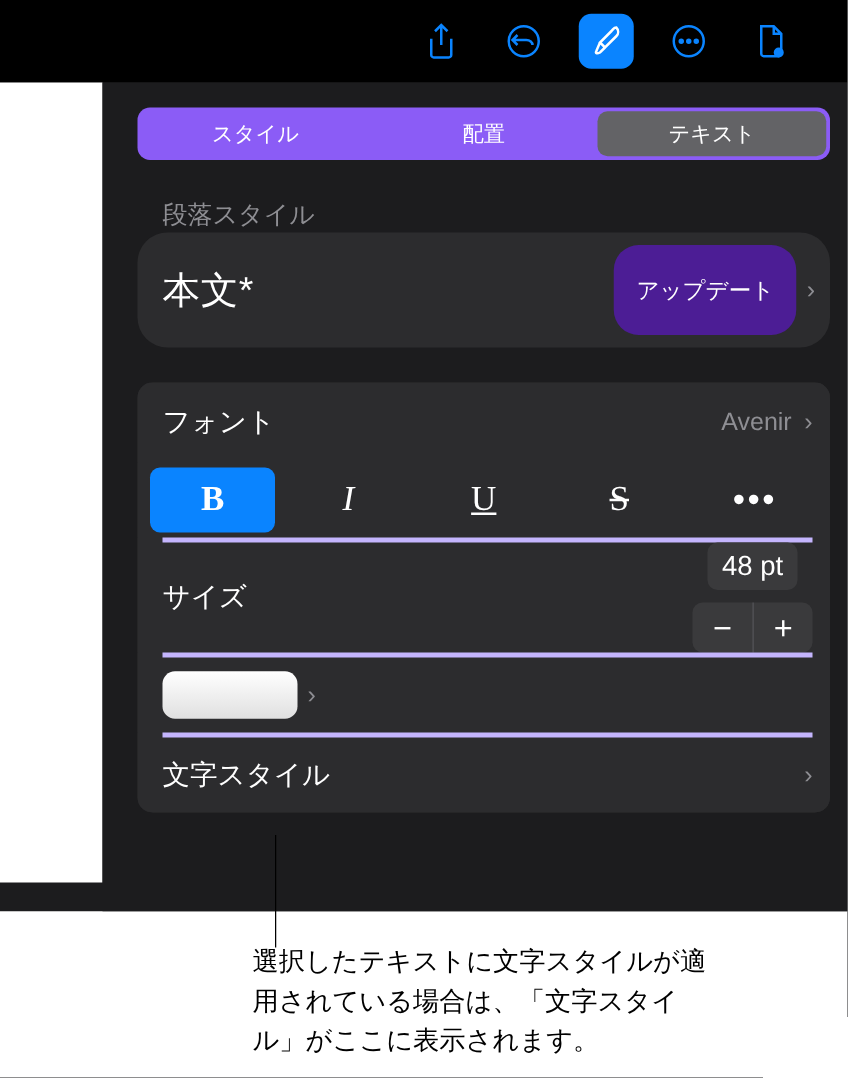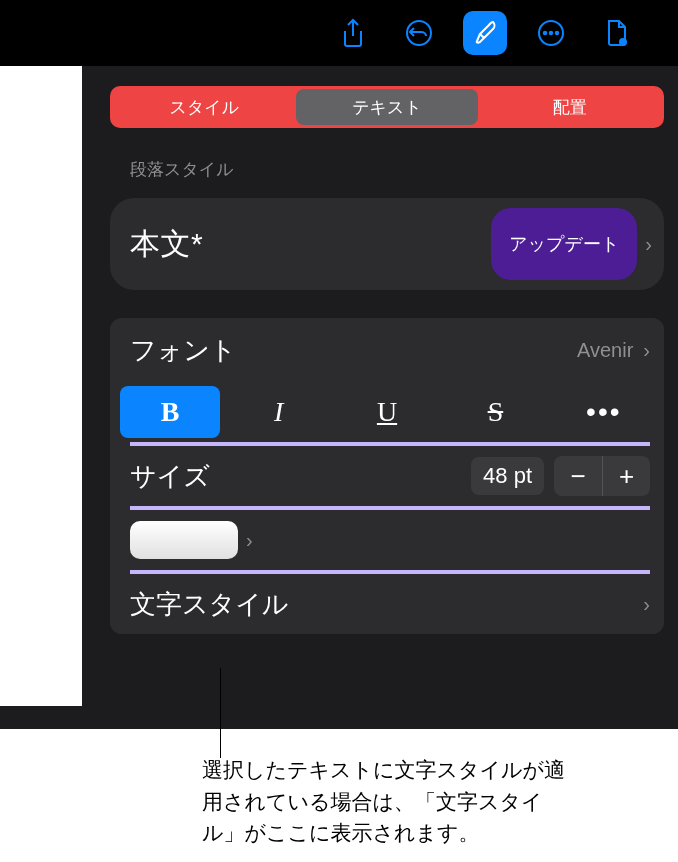--- a/index.html
+++ b/index.html
@@ -59,42 +59,42 @@
       background: #fff;
       height: 640px;
     }
     .panel {
       flex: 1;
       padding: 20px 14px 0 28px;
       background: #1c1c1e;
     }
     .segmented {
       display: flex;
-      background: #ef4444;
+      background: #8b5cf6;
       border-radius: 10px;
       padding: 3px;
       height: 42px;
       margin-bottom: 30px;
     }
     .seg-item {
       flex: 1;
       display: flex;
       align-items: center;
       justify-content: center;
       color: #fff;
       font-size: 17px;
       border-radius: 8px;
     }
     .seg-item.selected {
       background: #636366;
     }
     .section-label {
       color: #8e8e93;
-      font-size: 17px;
-      margin-bottom: 17px;
+      font-size: 20px;
+      margin-bottom: 1px;
       padding-left: 20px;
     }
     .card {
       background: #2c2c2e;
       border-radius: 24px;
     }
     .style-card {
       padding: 0 12px 0 20px;
       height: 92px;
       display: flex;
@@ -136,21 +136,21 @@
     }
     .row-inner {
       display: flex;
       align-items: center;
       width: 100%;
       min-height: 64px;
     }
     .row-label {
       flex: 1;
       color: #fff;
-      font-size: 26px;
+      font-size: 22px;
     }
     .row-value {
       color: #8e8e93;
       font-size: 20px;
       margin-right: 10px;
     }
     .bisu-row {
       background: #2c2c2e;
       display: flex;
       gap: 8px;
@@ -171,20 +171,21 @@
     }
     .bisu-b { font-weight: 800; font-family: Georgia, serif; }
     .bisu-i { font-style: italic; font-family: Georgia, serif; }
     .bisu-u { text-decoration: underline; font-family: Georgia, serif; }
     .bisu-s { text-decoration: line-through; font-family: Georgia, serif; }
     .bisu-more { font-size: 28px; letter-spacing: 2px; }
     .size-ctrl {
       display: flex;
       align-items: center;
       gap: 10px;
+      flex-direction: column;
     }
     .size-field {
       background: #3a3a3c;
       color: #fff;
       font-size: 22px;
       padding: 6px 12px;
       border-radius: 8px;
     }
     .stepper {
       display: flex;
@@ -264,22 +265,22 @@
         </svg>
     </div>
   </div>
 
   <div class="content">
     <div class="doc-edge"></div>
     <div class="panel">
 
       <div class="segmented">
         <div class="seg-item">スタイル</div>
+        <div class="seg-item">配置</div>
         <div class="seg-item selected">テキスト</div>
-        <div class="seg-item">配置</div>
       </div>
 
       <div class="section-label">段落スタイル</div>
 
       <div class="card style-card">
         <div class="style-name">本文*</div>
         <div class="update-pill">アップデート</div>
         <div class="chev">›</div>
       </div>
 

